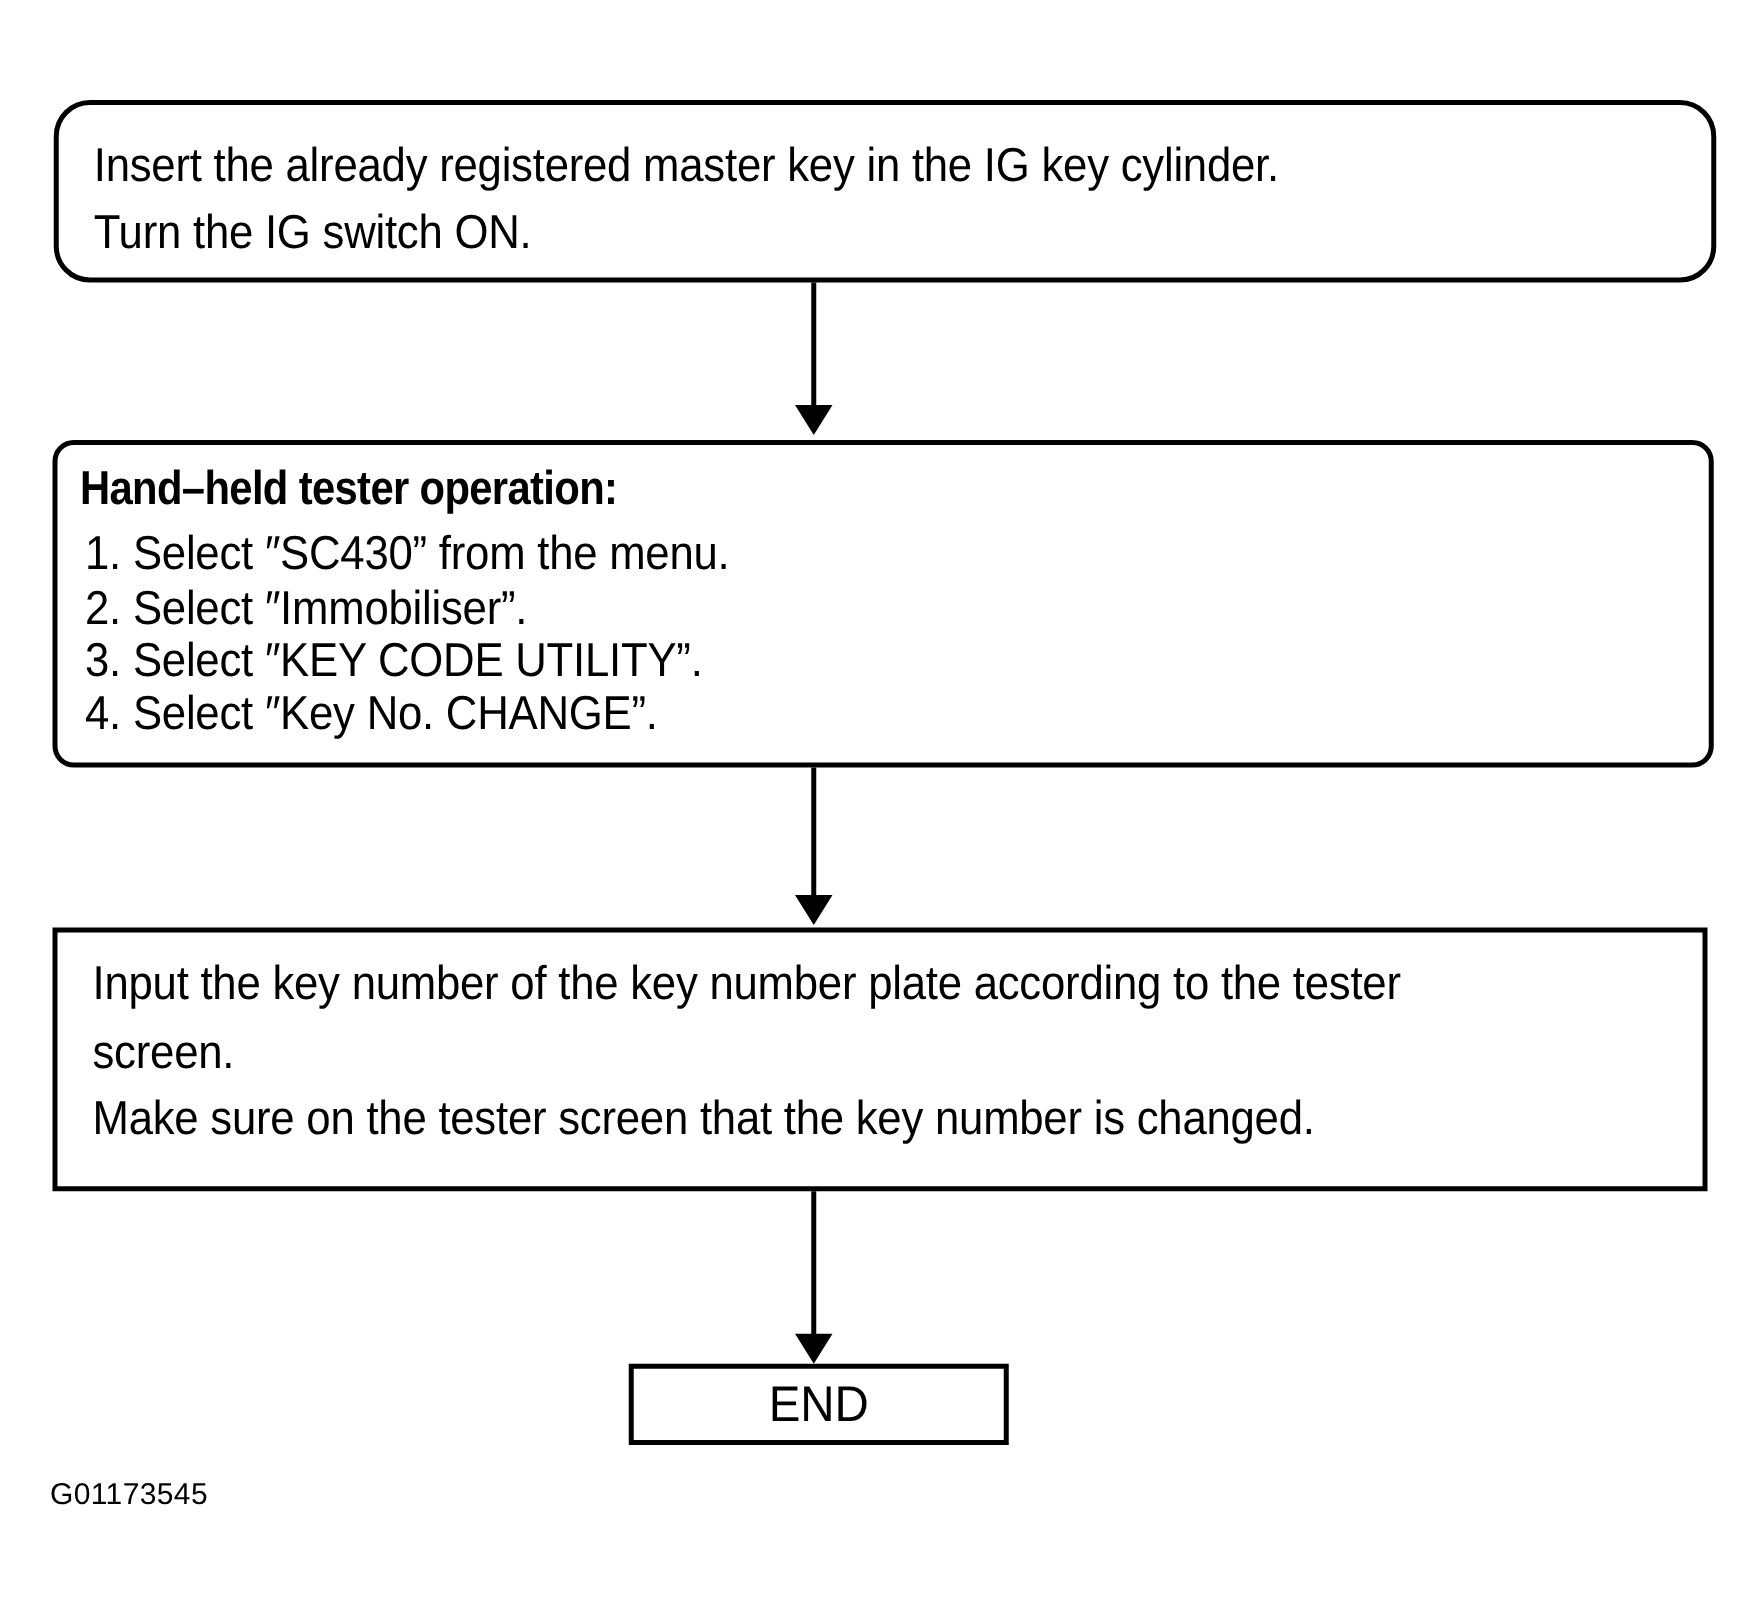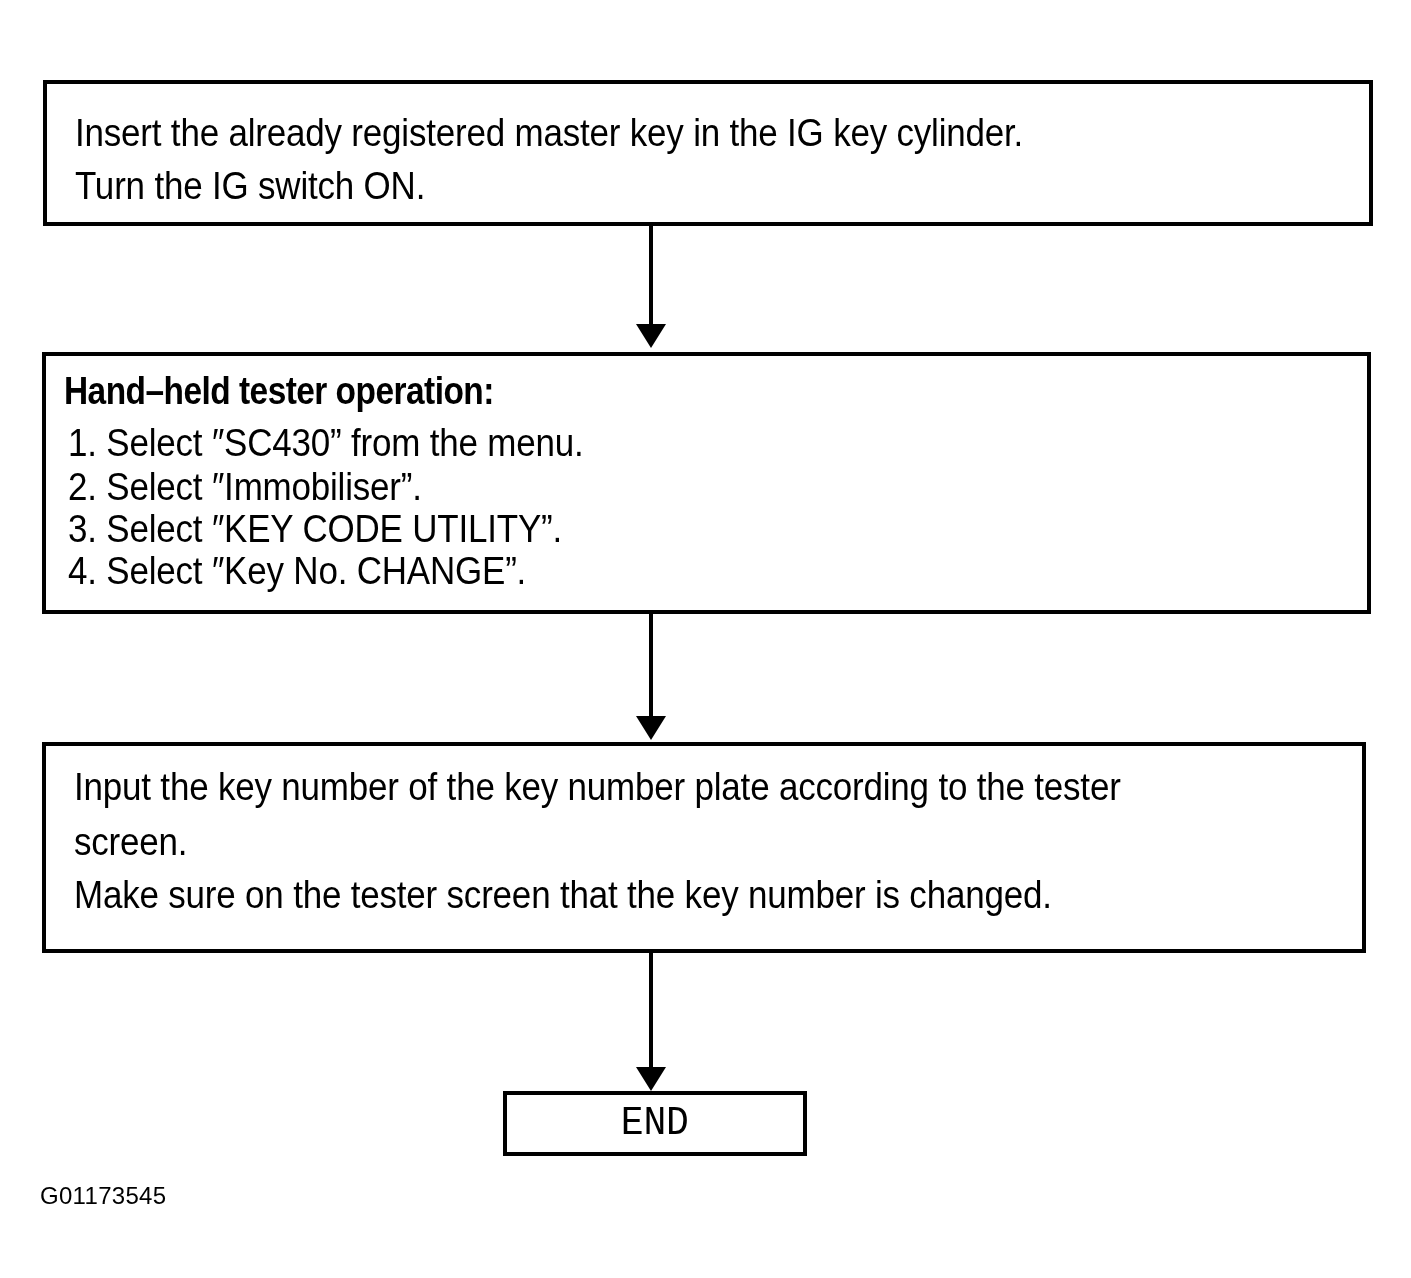--- a/index.html
+++ b/index.html
@@ -39,29 +39,29 @@
     color: #000000;
   }
 
   .box-text.bold {
     font-weight: bold;
     letter-spacing: -0.6px;
     transform: scaleX(0.88);
   }
 
   
-  #box-start      { left: 43px;  top: 80px;   width: 1330px; height: 146px; }
+  #box-start      { left: 43px;  top: 80px;   width: 1330px; height: 146px; border-radius: 29px; }
   
-  #box-tester     { left: 42px;  top: 352px;  width: 1329px; height: 262px; }
+  #box-tester     { left: 42px;  top: 352px;  width: 1329px; height: 262px; border-radius: 17px; }
   
   #box-input      { left: 42px;  top: 742px;  width: 1324px; height: 211px; }
   
   #box-end {
     left: 503px; top: 1091px; width: 304px; height: 65px;
-    display: flex; align-items: center; justify-content: center; font-family: Liberation Mono, monospace;
+    display: flex; align-items: center; justify-content: center;
   }
 
   #box-end .box-text {
     position: static;
     font-size: 40px;
     transform: scaleX(0.95);
     transform-origin: center center;
   }
 
   

